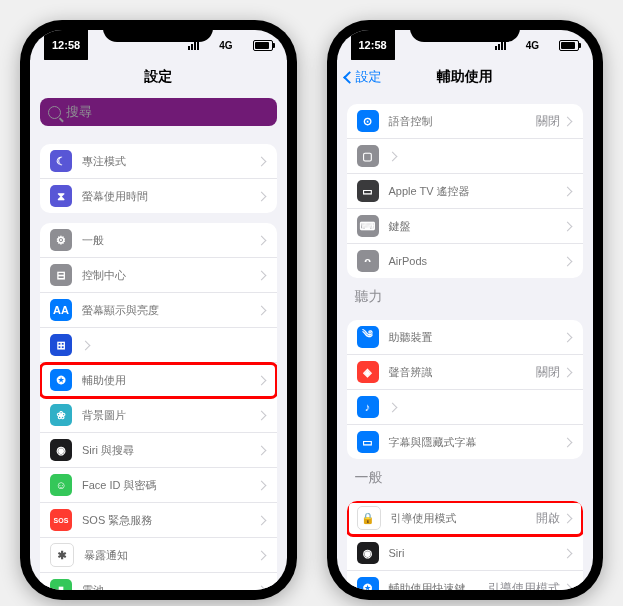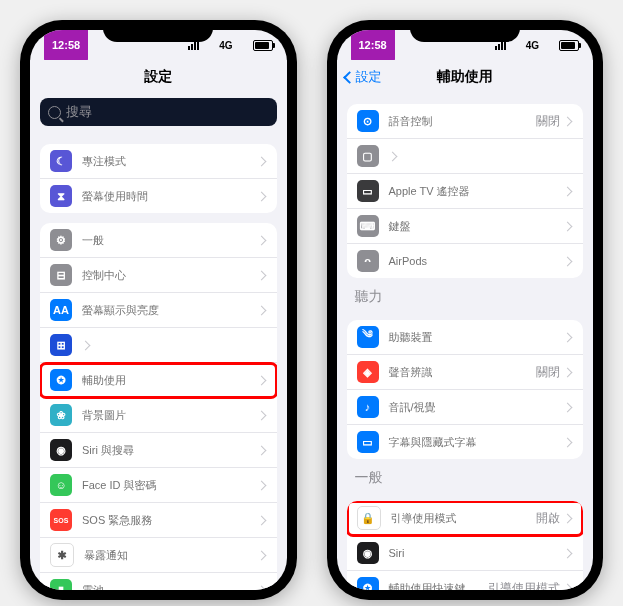--- a/index.html
+++ b/index.html
@@ -42,21 +42,21 @@
   .status-bar {
     height: 30px;
     display: flex;
     align-items: center;
     justify-content: space-between;
     padding: 0 14px;
     font-size: 12px;
     font-weight: 600;
   }
   .time-pill {
-    background: #a21caf;
+    background: #000000;
     color: #fff;
     padding: 18px 8px;
     border-radius: 10px;
     font-size: 11px;
   }
   .status-right {
     display: flex;
     align-items: center;
     gap: 20px;
     font-size: 10px;
@@ -87,21 +87,21 @@
     align-items: center;
     color: #007aff;
     font-size: 13px;
   }
   .nav-title { font-size: 14px; font-weight: 600; }
   .chev-left { display:inline-block; width:7px; height:7px; border-left:2px solid #007aff; border-bottom:2px solid #007aff; transform:rotate(45deg); margin-right:2px;}
   
   .search-bar {
     margin: 4px 10px 8px;
     height: 28px;
-    background: #0f172a;
+    background: #701a75;
     border-radius: 8px;
     display: flex;
     align-items: center;
     padding: 0 8px;
     color: #8e8e93;
     font-size: 13px;
     gap: 5px;
   }
   .search-icon{width:11px;height:11px;border:1.5px solid #8e8e93;border-radius:50%;position:relative;}
   .search-icon::after{content:"";position:absolute;width:5px;height:1.5px;background:#8e8e93;bottom:-3px;right:-4px;transform:rotate(45deg);}
@@ -296,21 +296,20 @@
             <span class="chev"></span>
           </div>
           <div class="row">
             <div class="icon-box ic-red">◈</div>
             <span class="label">聲音辨識</span>
             <span class="value">關閉</span>
             <span class="chev"></span>
           </div>
           <div class="row">
             <div class="icon-box ic-blue">♪</div>
-            <span class="label">音訊/視覺</span>
             <span class="chev"></span>
           </div>
           <div class="row">
             <div class="icon-box ic-blue">▭</div>
             <span class="label">字幕與隱藏式字幕</span>
             <span class="chev"></span>
           </div>
         </div>
       <div class="group-header">一般</div>
       <div class="group">

